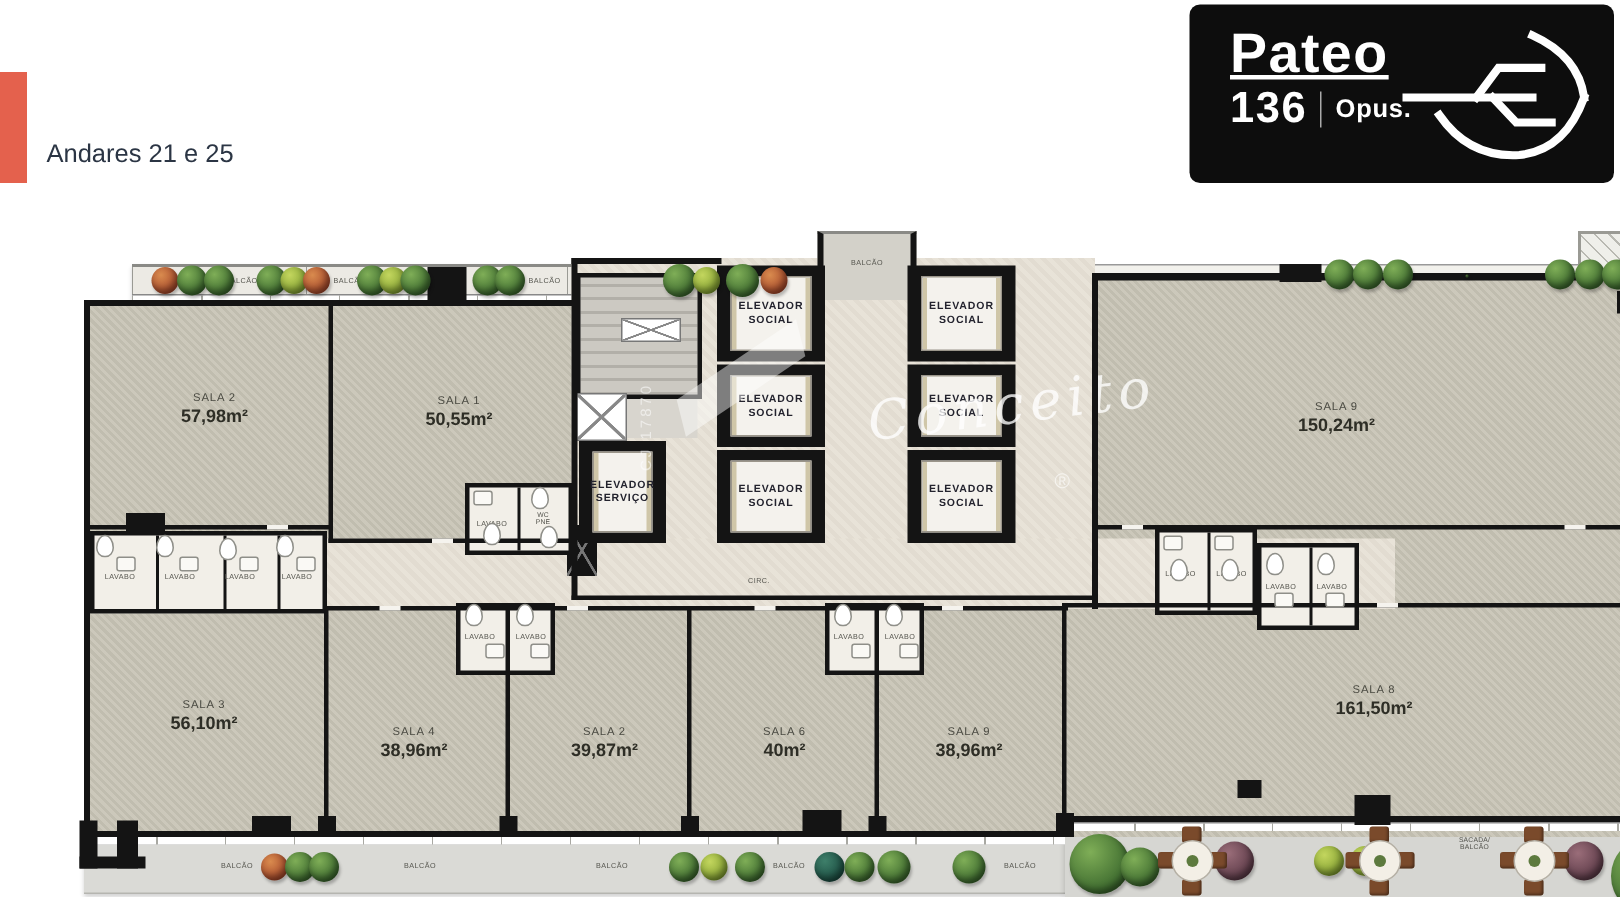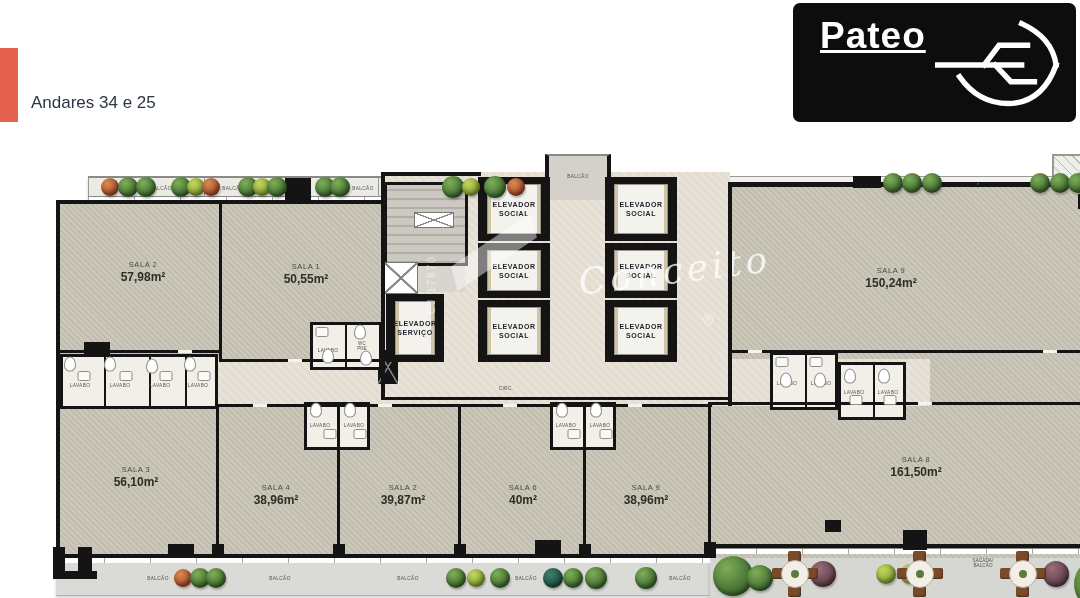--- a/index.html
+++ b/index.html
@@ -83,24 +83,29 @@
            transform:rotate(-90deg);transform-origin:left top;pointer-events:none;}
   .wm-slash{position:absolute;left:398px;top:86px;width:96px;height:24px;background:rgba(255,255,255,.45);
             transform:rotate(-34deg) skewX(-20deg);pointer-events:none;}
 </style>
 </head>
 <body>
 
 <div class="page">
 
   <div class="accent"></div>
-  <div class="subtitle">Andares 34 e 25</div>
+  <div class="subtitle">Andares 21 e 25</div>
 
   <div class="logo">
     <div class="lname">Pateo</div>
+    <div class="lrow">
+      <span class="lnum">136</span>
+      <span class="ldiv"></span>
+      <span class="lbrand">Opus.</span>
+    </div>
     <svg width="128" height="96" viewBox="0 0 130 96">
       <g stroke="#ffffff" stroke-width="5.5" fill="none" stroke-linecap="square">
         <path d="M 2 50 H 88"></path>
         <path d="M 50 50 L 65 30 H 94"></path>
         <path d="M 61 50 L 77 67 H 101"></path>
         <path d="M 88 8 Q 119 22 123 50"></path>
         <path d="M 25 62 Q 45 91 79 89 Q 110 86 123 50"></path>
       </g>
     </svg>
   </div>

